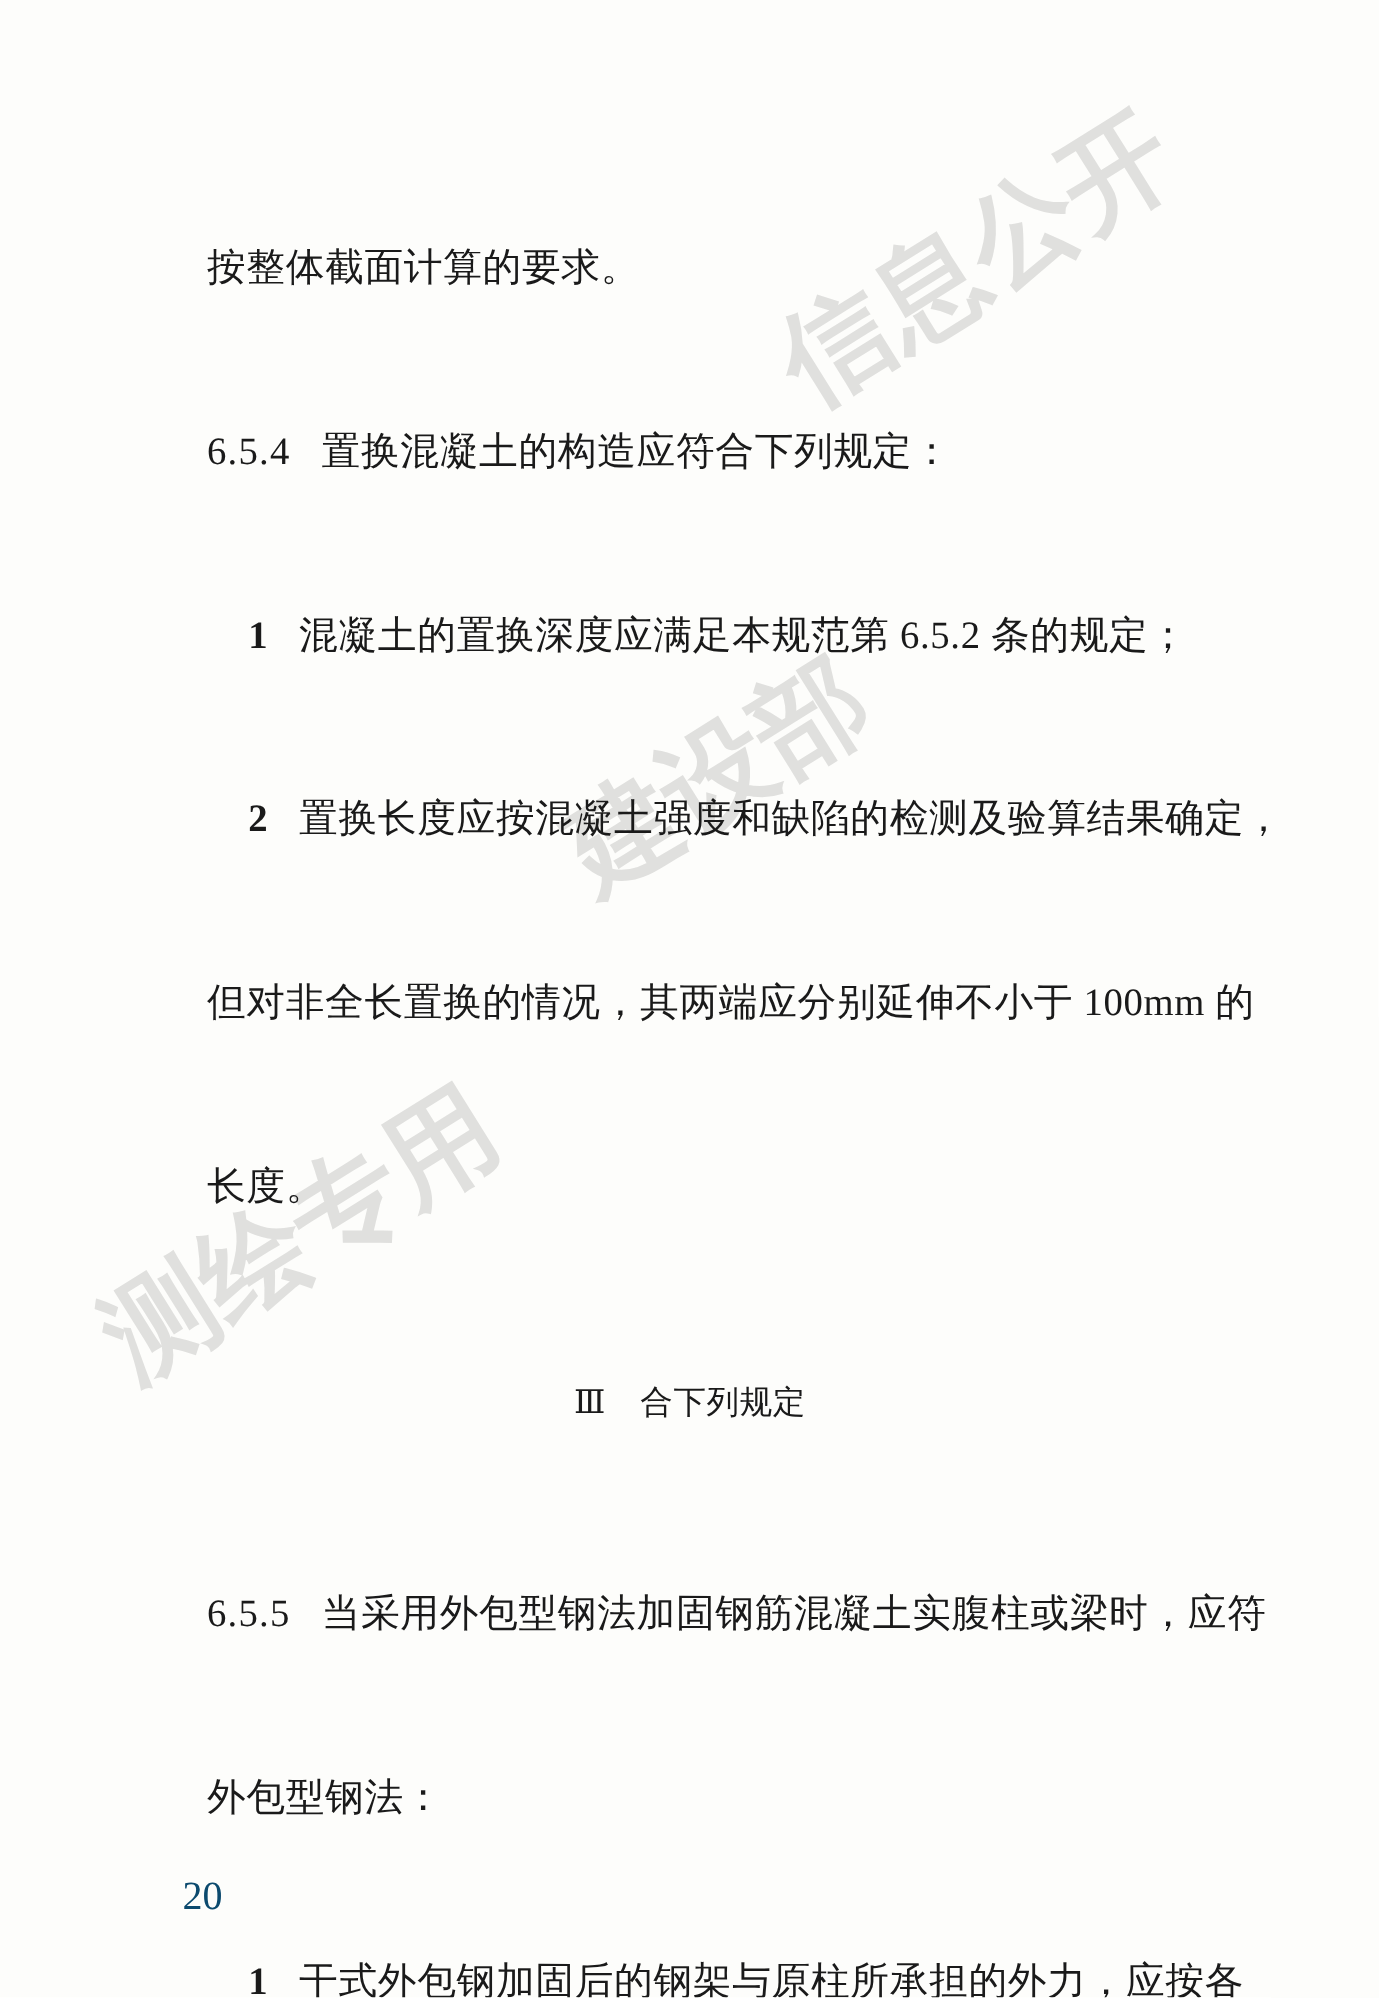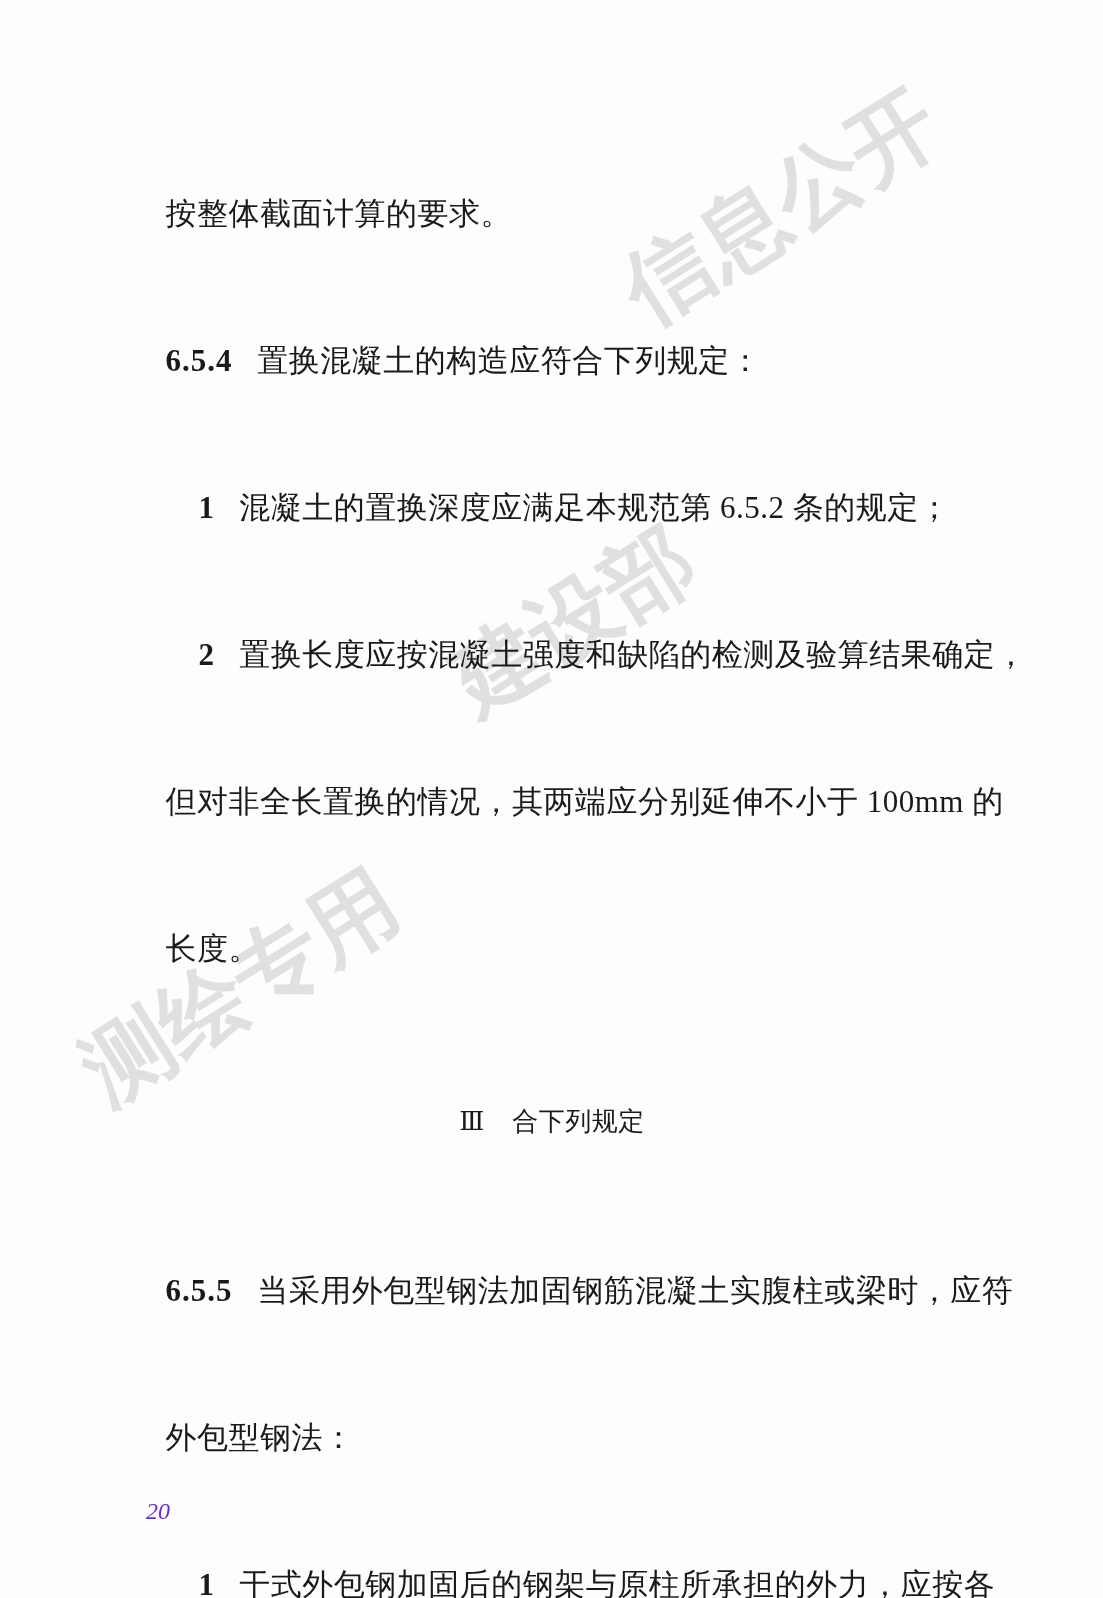--- a/index.html
+++ b/index.html
@@ -25,21 +25,21 @@
   .line {
     font-size: 31px;
     line-height: 49px;
     letter-spacing: 0.5px;
     white-space: pre;
   }
   .para {
     margin: 0;
   }
   .num {
-    font-weight: bold;
+    font-weight: normal;
     letter-spacing: 1px;
     margin-top: 44px;
   }
   .itemnum {
     font-weight: bold;
   }
   .center {
     text-align: center;
     font-size: 26px;
     line-height: 49px;
@@ -49,23 +49,22 @@
     margin-right: 26px;
   }
   .sec-heading {
     margin-top: 26px;
     margin-bottom: 22px;
   }
   .pagenum {
     position: absolute;
     left: 146px;
     top: 1498px;
-    font-style: italic;
-    font-size: 24px;
-    color: #6d28d9;
+    font-size: 32px;
+    color: #0c4a6e;
   }
   
   .watermark {
     position: absolute;
     left: 0;
     top: 0;
     width: 1103px;
     height: 1598px;
     pointer-events: none;
     overflow: hidden;

